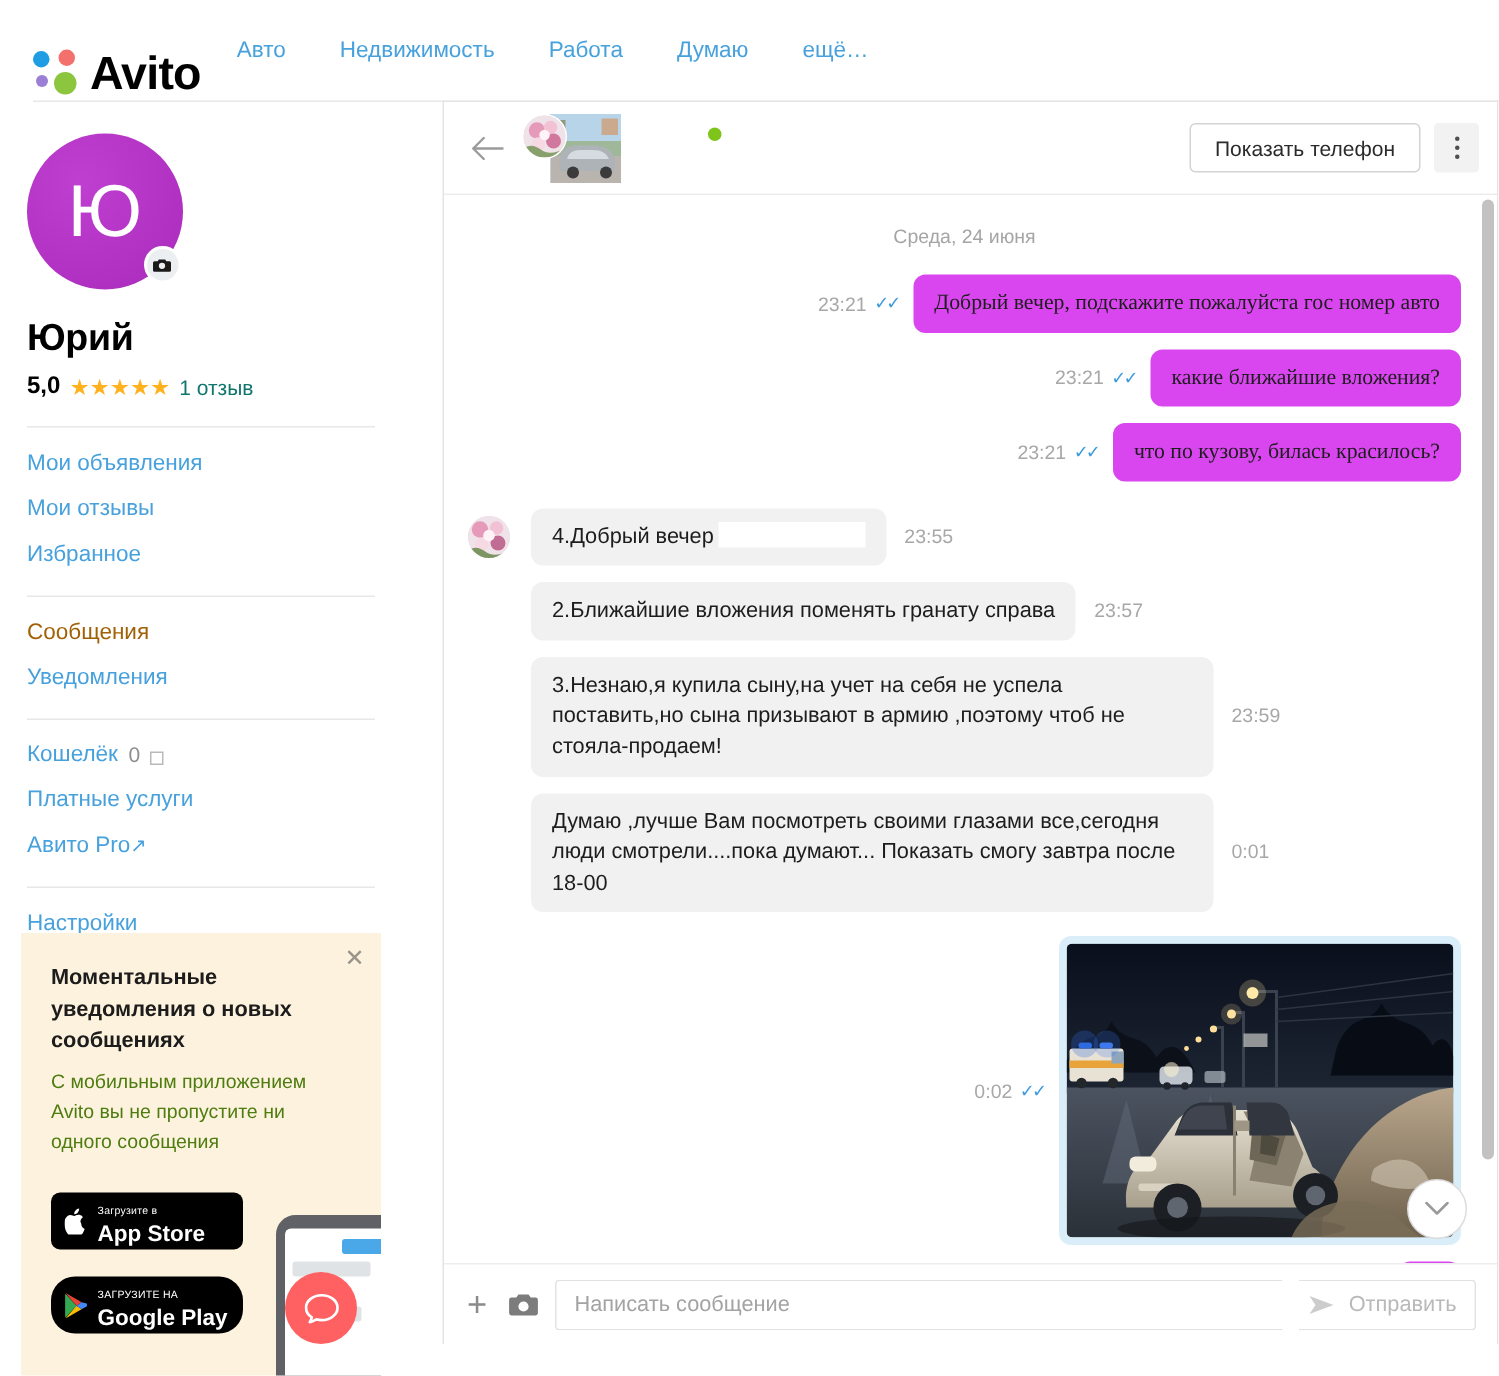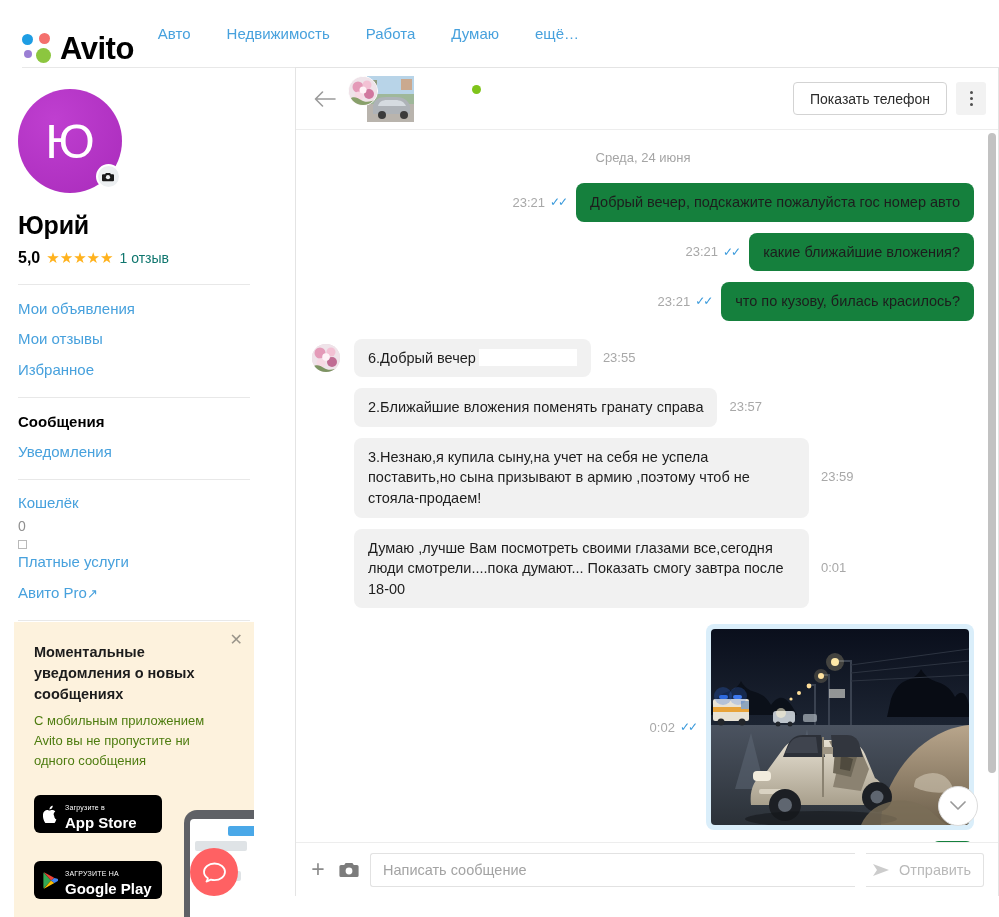--- a/index.html
+++ b/index.html
@@ -121,24 +121,24 @@
   }
   .side-link {
     display: block;
     font-size: 15px;
     color: #47a1dd;
     text-decoration: none;
     margin-bottom: 10px;
     line-height: 1.35;
   }
   .side-link.active {
-    color: #000000;
-    font-weight: bold;
-  }
-  .wallet-row { display: flex; align-items: flex-start; gap: 7px; margin-bottom: 2px; flex-direction: column;}
+    color: #a16207;
+    font-weight: normal;
+  }
+  .wallet-row { display: flex; align-items: flex-end; gap: 7px; margin-bottom: 12px;}
   .wallet-row .wl { font-size: 15px; color: #47a1dd; text-decoration: none; }
   .wallet-row .wv { font-size: 14px; color: #8f8f8f; }
   .rub-box {
     display: inline-block;
     width: 9px; height: 9px;
     border: 1px solid #b9b9b9;
     position: relative; top: -1px;
   }
   .ext-arrow { font-size: 13px; color: #47a1dd; }
 
@@ -179,21 +179,21 @@
     left: 20px;
     width: 128px; height: 38px;
     background: #000;
     border-radius: 6px;
     display: flex; align-items: center; gap: 7px;
     padding-left: 9px;
     color: #fff;
     overflow: hidden;
   }
   #badge-appstore { top: 173px; }
-  #badge-gplay { top: 239px; }
+  #badge-gplay { top: 229px; border-radius: 16px; }
   .badge-sub { font-size: 7px; line-height: 1; letter-spacing: .2px; }
   .badge-main { font-size: 15px; font-weight: bold; line-height: 1.05; }
   #phone-mock {
     position: absolute;
     right: -26px; bottom: -8px;
     width: 96px; height: 120px;
     background: #5f6166;
     border-radius: 13px 13px 0 0;
     padding: 9px 6px 0 6px;
   }
@@ -320,21 +320,21 @@
   .row.out { justify-content: flex-end; }
   .row.in { justify-content: flex-start; }
   .bubble {
     border-radius: 8px;
     padding: 9px 14px;
     font-size: 14.5px;
     line-height: 1.42;
     max-width: 455px;
     color: #1d1d1d;
   }
-  .row.out .bubble { background: #15803d; }
+  .row.out .bubble { background: #d946ef; font-family: Liberation Serif, serif; }
   .row.in .bubble  { background: #f1f1f1; }
   .meta {
     font-size: 13px;
     color: #a8a8a8;
     display: flex;
     align-items: center;
     gap: 5px;
     white-space: nowrap;
   }
   .row.out .meta { margin-right: 10px; }
@@ -636,21 +636,21 @@
             <rect width="28" height="28" fill="#efe3e9"></rect>
             <circle cx="8" cy="9" r="5.5" fill="#e49ab8"></circle>
             <circle cx="19" cy="8" r="4.5" fill="#f3c1d4"></circle>
             <circle cx="20" cy="18" r="5" fill="#c06c93"></circle>
             <circle cx="9" cy="19" r="4.5" fill="#f7d9e4"></circle>
             <circle cx="14" cy="13" r="3.8" fill="#fff3f7"></circle>
             <path d="M0 23c4-3 8-2 12 1 4 3 10 2 16-1v5H0z" fill="#7d9463"></path>
           </svg>
         </div>
         <div class="bubble">
-          <span>6.Добрый вечер</span><span class="redact"></span>
+          <span>4.Добрый вечер</span><span class="redact"></span>
         </div>
         <div class="meta">
           <span>23:55</span>
         </div>
       </div>
 
       <div class="row in">
         <div class="avatar-spacer"></div>
         <div class="bubble">2.Ближайшие вложения поменять гранату справа</div>
         <div class="meta">

